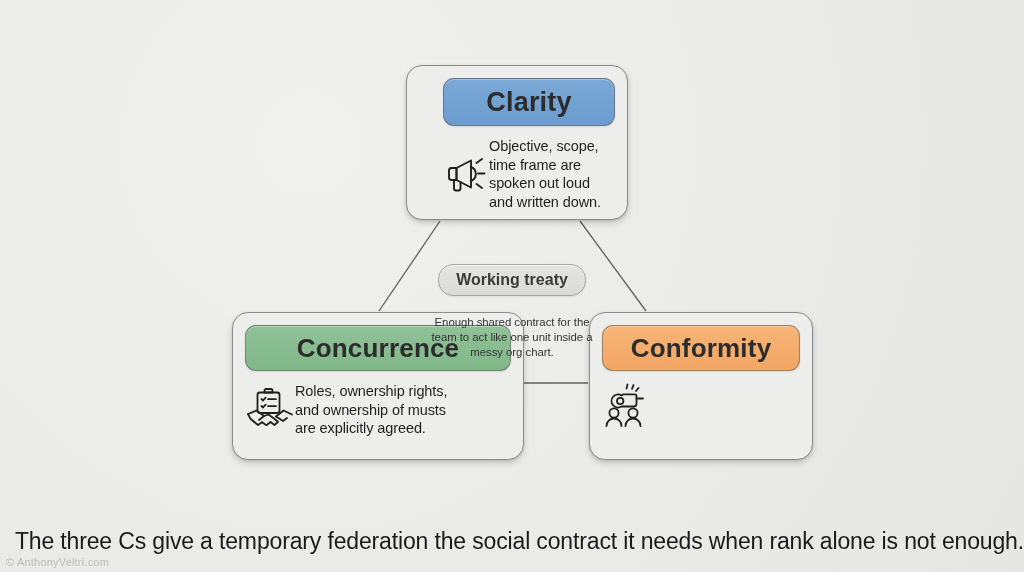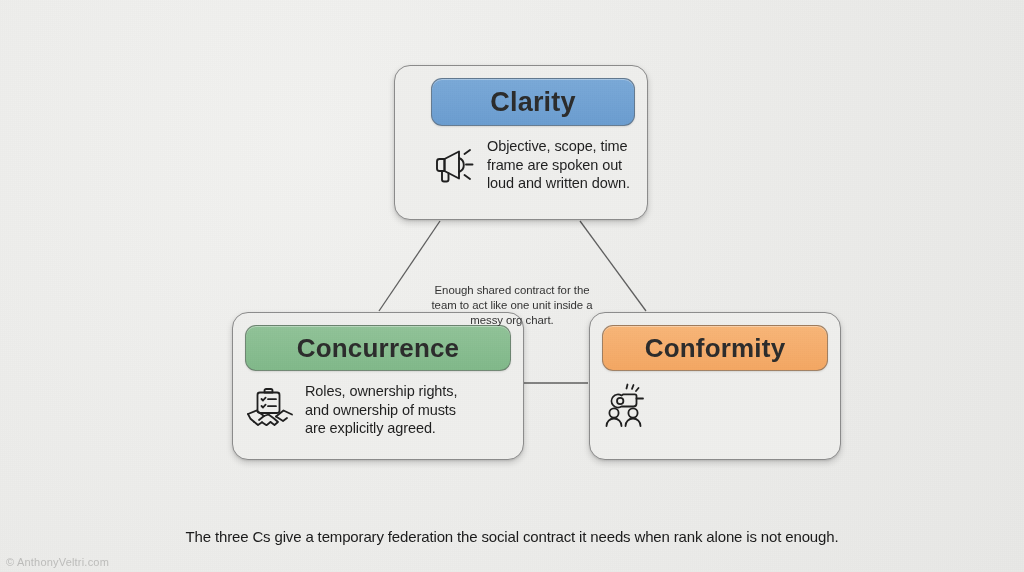--- a/index.html
+++ b/index.html
@@ -55,40 +55,40 @@
     font-weight: bold;
     color: #2c2c2c;
     letter-spacing: .2px;
     display: flex;
     align-items: center;
     justify-content: center;
     box-shadow: inset 0 1px 0 rgba(255,255,255,.35), 0 1px 2px rgba(0,0,0,.10);
   }
   .card-body {
     display: flex;
-    gap: 10px;
+    gap: 0;
     margin-top: 11px;
   }
   .icon-box {
     flex: 0 0 auto;
     display: flex;
     align-items: center;
     justify-content: center;
   }
   .desc {
     font-size: 14.5px;
     line-height: 1.28;
     color: #1f1f1f;
     letter-spacing: -0.1px;
   }
 
   
   #card-clarity {
-    left: 394px; top: 65px;
-    width: 254px; height: 155px; padding-left: 36px;
+    left: 406px; top: 65px;
+    width: 222px; height: 155px; padding-left: 36px;
   }
   #card-clarity .pill {
     height: 48px;
     font-size: 27px;
     background: linear-gradient(180deg, #7aa9d8 0%, #6b9dd0 100%);
   }
   #card-clarity .desc { width: 160px; }
 
   
   #card-concurrence {
@@ -98,21 +98,21 @@
   #card-concurrence .pill {
     height: 46px;
     font-size: 26px;
     background: linear-gradient(180deg, #91c398 0%, #81b98a 100%);
   }
   #card-concurrence .desc { width: 172px; }
 
   
   #card-conformity {
     left: 589px; top: 312px;
-    width: 252px; height: 148px;
+    width: 224px; height: 148px;
   }
   #card-conformity .pill {
     height: 46px;
     font-size: 26px;
     background: linear-gradient(180deg, #f8b678 0%, #f4a763 100%);
   }
   #card-conformity .desc { width: 176px; }
 
   
   #hub {
@@ -142,22 +142,22 @@
     line-height: 1.33;
     color: #333;
     letter-spacing: -0.05px;
   }
 
   
   #caption {
     position: absolute;
     left: 0; right: 0;
     top: 528px;
-    text-align: center;
-    font-size: 15px;
+    text-align: right;
+    font-size: 23px;
     color: #1a1a1a;
     letter-spacing: -0.15px;
   }
   #watermark {
     position: absolute;
     left: 6px; bottom: 4px;
     font-size: 11px;
     color: #bdbdbb;
     letter-spacing: .2px;
   }
@@ -245,20 +245,23 @@
           <circle cx="12" cy="31" r="4.6"></circle>
           <path d="M4.5 44 A7.5 7.5 0 0 1 19.5 44"></path>
           <circle cx="31" cy="31" r="4.6"></circle>
           <path d="M23.5 44 A7.5 7.5 0 0 1 38.5 44"></path>
         </svg>
       </span>
     </div>
   </div>
 
   <div id="hub">
+    <div class="hub-pill">
+      <span>Working treaty</span>
+    </div>
     <div class="hub-desc">Enough shared contract for the team to act like one unit inside a messy org chart.</div>
   </div>
 
   <div id="caption">The three Cs give a temporary federation the social contract it needs when rank alone is not enough.</div>
   <div id="watermark">© AnthonyVeltri.com</div>
 
   <div id="grain"></div>
 </div>
 
 </body></html>

